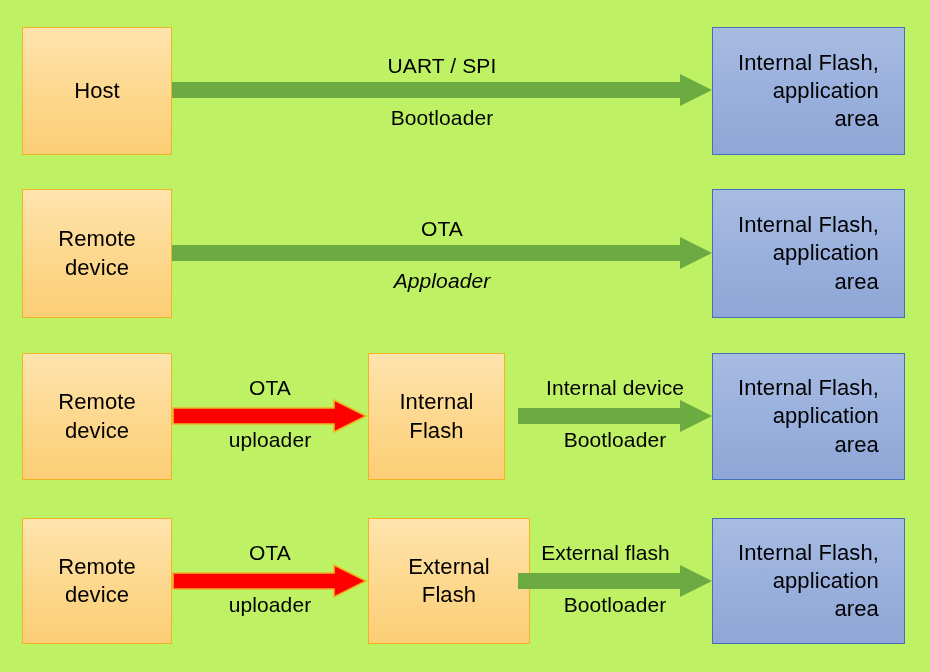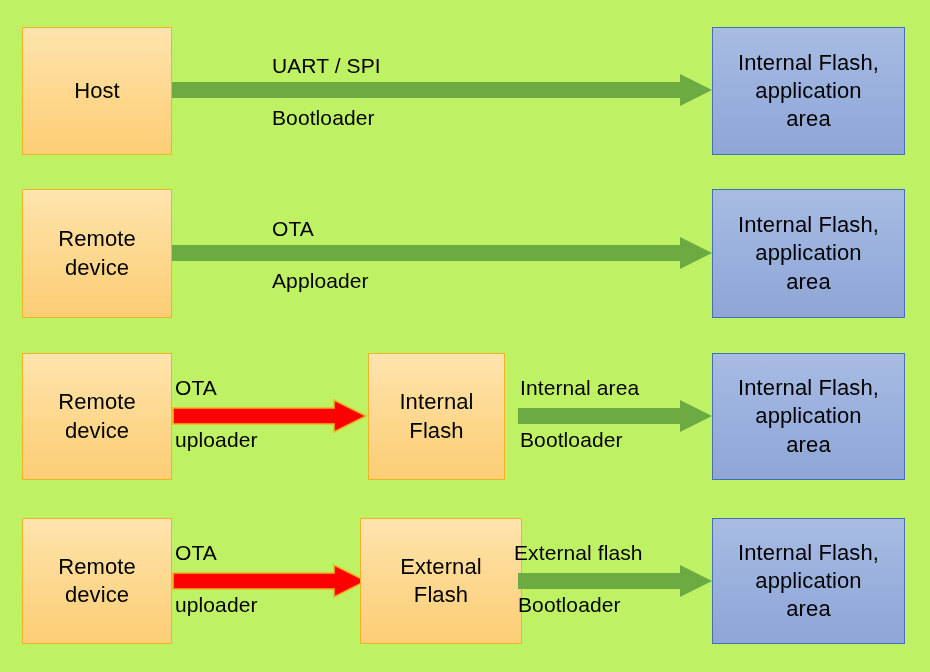--- a/index.html
+++ b/index.html
@@ -32,37 +32,38 @@
     color: #000;
     padding: 4px 6px;
   }
   .node.orange {
     background: linear-gradient(to bottom, #FEE4AE 0%, #FDD78C 55%, #FCCE76 100%);
     border: 1.5px solid #F0B323;
   }
   .node.blue {
     background: linear-gradient(to bottom, #A8BCE2 0%, #9AB0DD 50%, #8FA6D6 100%);
     border: 1.5px solid #4371B8;
+    text-align: right;
   }
   .node .label { display: block; }
 
   
   .arrow {
     position: absolute;
     display: block;
   }
   .arrow svg { display: block; }
 
   
   .caption {
     position: absolute;
     font-size: 21px;
     line-height: 1.1;
     color: #000;
-    text-align: left;
+    text-align: center;
     white-space: nowrap;
     letter-spacing: 0.1px;
   }
 </style>
 </head>
 <body>
 
 <div class="canvas">
 
   <div class="node orange" style="left:22px; top:27px; width:150px; height:128px;">
@@ -93,21 +94,21 @@
       <span class="label">device</span>
     </div>
   </div>
 
   <div class="arrow" style="left:172px; top:237px; width:540px; height:32px;">
     <svg width="540" height="32" viewBox="0 0 540 32">
       <polygon points="0,8 508,8 508,0 540,16 508,32 508,24 0,24" fill="#6CAA42"></polygon>
     </svg>
   </div>
   <div class="caption" style="left:272px; top:217px; width:340px;">OTA</div>
-  <div class="caption" style="left:272px; top:269px; width:340px;">Apploader</div>
+  <div class="caption" style="left:272px; top:269px; width:340px;font-style:italic;">Apploader</div>
 
   <div class="node blue" style="left:712px; top:189px; width:193px; height:129px;">
     <div>
       <span class="label">Internal Flash,</span>
       <span class="label">application</span>
       <span class="label">area</span>
     </div>
   </div>
 
   <div class="node orange" style="left:22px; top:353px; width:150px; height:127px;">
@@ -130,21 +131,21 @@
       <span class="label">Internal</span>
       <span class="label">Flash</span>
     </div>
   </div>
 
   <div class="arrow" style="left:518px; top:400px; width:194px; height:32px;">
     <svg width="194" height="32" viewBox="0 0 194 32">
       <polygon points="0,8 162,8 162,0 194,16 162,32 162,24 0,24" fill="#6CAA42"></polygon>
     </svg>
   </div>
-  <div class="caption" style="left:520px; top:376px; width:190px;">Internal area</div>
+  <div class="caption" style="left:520px; top:376px; width:190px;">Internal device</div>
   <div class="caption" style="left:520px; top:428px; width:190px;">Bootloader</div>
 
   <div class="node blue" style="left:712px; top:353px; width:193px; height:127px;">
     <div>
       <span class="label">Internal Flash,</span>
       <span class="label">application</span>
       <span class="label">area</span>
     </div>
   </div>
 
@@ -156,21 +157,21 @@
   </div>
 
   <div class="arrow" style="left:172px; top:563px; width:196px; height:36px;">
     <svg width="196" height="36" viewBox="0 0 196 36">
       <polygon points="1,10 162,10 162,2 194,18 162,34 162,26 1,26" fill="#FE0000" stroke="#F0B323" stroke-width="1.6" stroke-linejoin="miter"></polygon>
     </svg>
   </div>
   <div class="caption" style="left:175px; top:541px; width:190px;">OTA</div>
   <div class="caption" style="left:175px; top:593px; width:190px;">uploader</div>
 
-  <div class="node orange" style="left:360px; top:518px; width:162px; height:126px;">
+  <div class="node orange" style="left:368px; top:518px; width:162px; height:126px;">
     <div>
       <span class="label">External</span>
       <span class="label">Flash</span>
     </div>
   </div>
 
   <div class="arrow" style="left:518px; top:565px; width:194px; height:32px;">
     <svg width="194" height="32" viewBox="0 0 194 32">
       <polygon points="0,8 162,8 162,0 194,16 162,32 162,24 0,24" fill="#6CAA42"></polygon>
     </svg>

